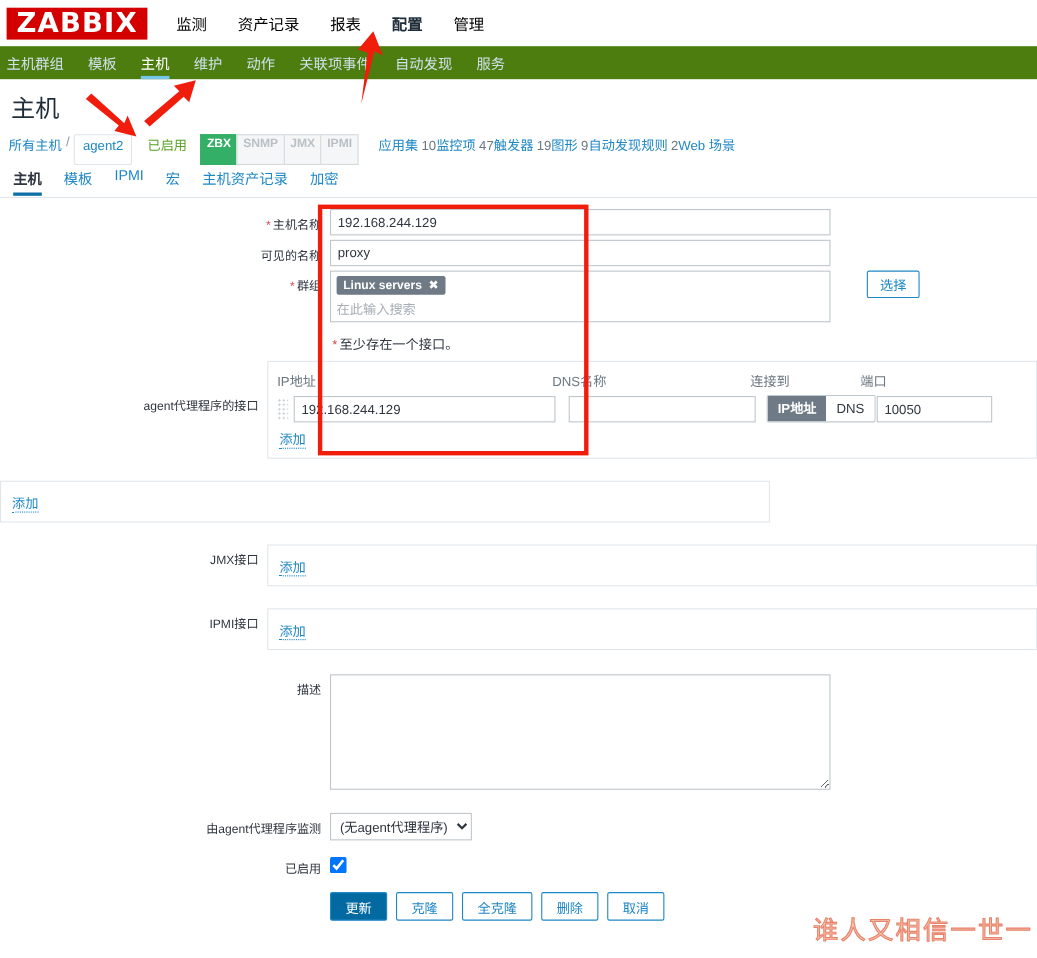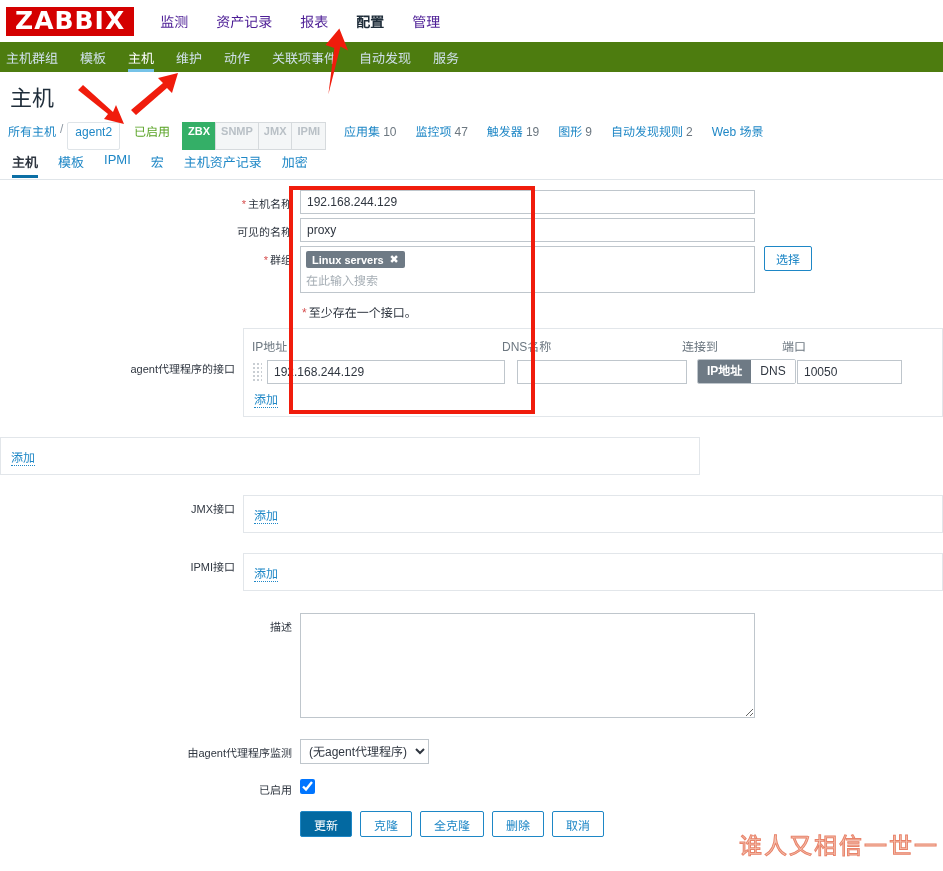--- a/index.html
+++ b/index.html
@@ -28,21 +28,21 @@
     font-family:"DejaVu Sans", sans-serif;
     font-weight:bold;
     font-size:25px;
     letter-spacing:1px;
     padding:1px 9px 3px 9px;
     line-height:1.0;
   }
   .mainmenu { display:flex; align-items:center; margin-left:26px; gap:28px; }
   .mainmenu .mi {
     font-size:14px;
-    color:#4c1d95;
+    color:#000000;
     cursor:pointer;
     white-space:nowrap;
   }
   .mainmenu .mi.active { color:#1f2d3a; font-weight:bold; }
 
   
   .subnav {
     position:absolute; left:0; top:42px; width:943px; height:30px;
     background:#4d7c0f;
     display:flex; align-items:center; padding-left:6px; gap:22px;
@@ -77,21 +77,21 @@
   }
   .status-enabled { color:#59a325; margin-left:14px; cursor:pointer; }
   .badges { display:flex; margin-left:12px; }
   .badge {
     font-size:11px; font-weight:bold; padding:2px 5px;
     border:1px solid #d6dadd; border-right:none; background:#f4f6f7; color:#b9c0c6;
     cursor:pointer;
   }
   .badge:last-child { border-right:1px solid #d6dadd; }
   .badge.on { background:#34af67; border-color:#34af67; color:#ffffff; }
-  .counters { display:flex; margin-left:18px; gap:19px; }
+  .counters { display:flex; margin-left:18px; }
   .counter { white-space:nowrap; }
   .counter .clabel { color:#1e87c6; cursor:pointer; }
   .counter .cnum { color:#6c7780; margin-left:3px; }
 
   
   .tabs {
     position:absolute; left:0; top:152px; width:943px; height:28px;
     display:flex; align-items:flex-start; padding-left:12px; gap:20px;
     border-bottom:1px solid #e0e5e9;
   }
@@ -299,21 +299,21 @@
       <div class="lbl">可见的名称</div>
       <div class="fld">
         <input class="w455" type="text" value="proxy" style="">
       </div>
     </div>
 
     <div class="row">
       <div class="lbl">
         <span class="req">*</span><span>群组</span>
       </div>
-      <div class="fld" style="display:flex; align-items:flex-start;">
+      <div class="fld" style="display:flex; align-items:flex-start;gap:24px;">
         <div class="multiselect">
           <span class="chip">
             <span>Linux servers</span>
             <span class="x">✖</span>
           </span>
           <div class="ms-placeholder">在此输入搜索</div>
         </div>
         <button class="selbtn">选择</button>
       </div>
     </div>

